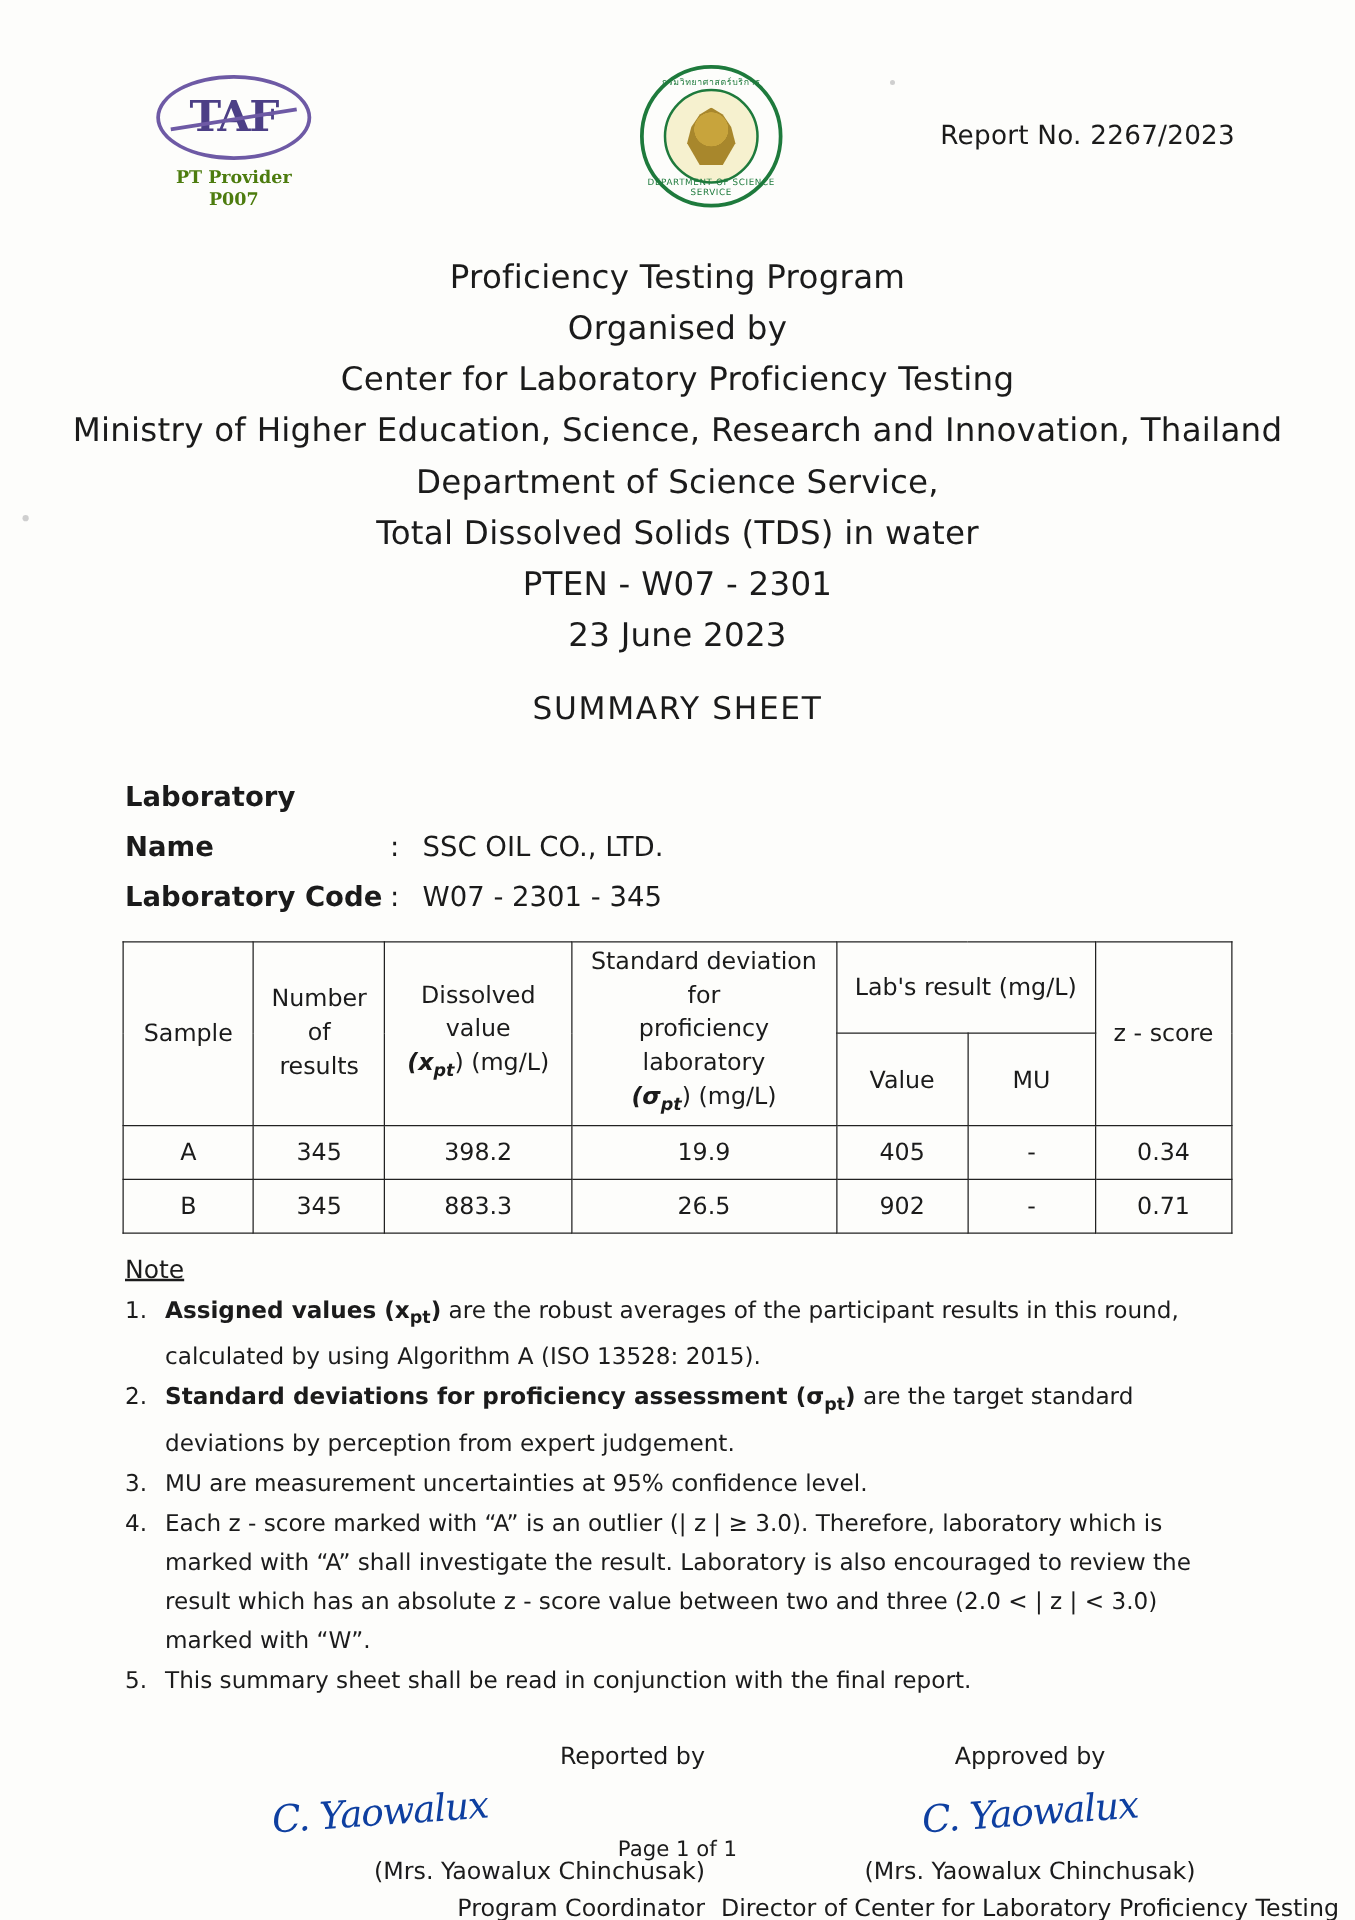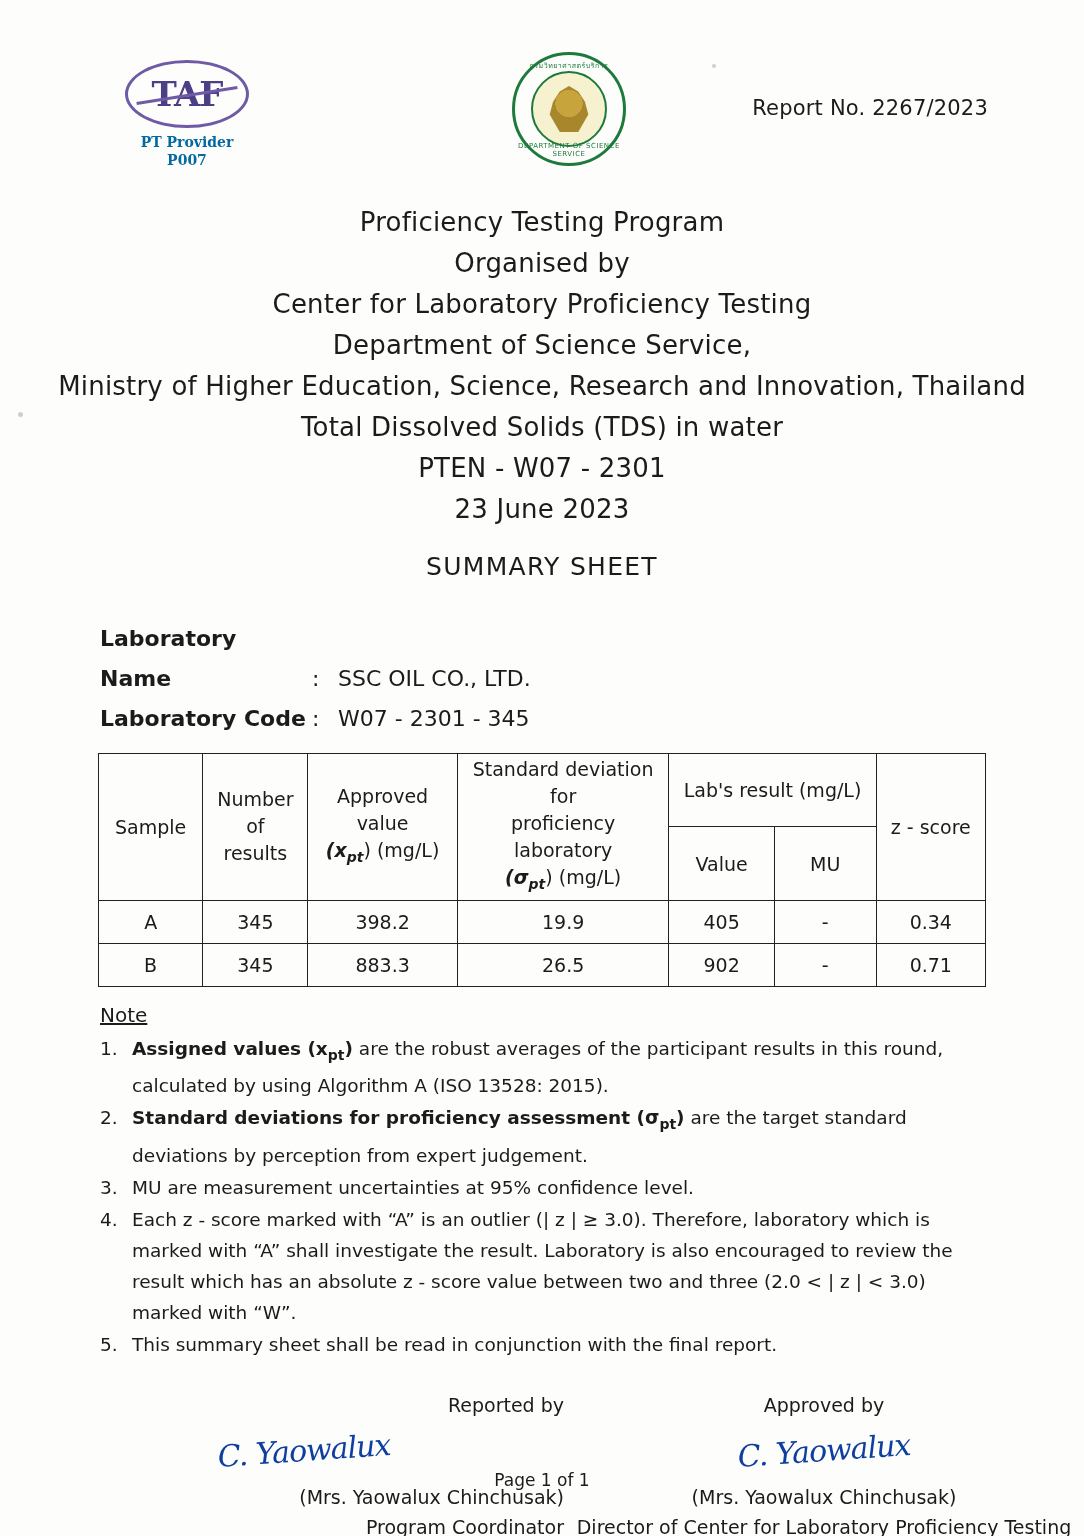--- a/index.html
+++ b/index.html
@@ -63,21 +63,21 @@
     height: 3px;
     background: #6e5aa5;
     transform: rotate(-9deg);
   }
   .taf-sub {
     font-family: "DejaVu Serif", serif;
     font-weight: bold;
     font-size: 14px;
     line-height: 1.25;
     margin-top: 6px;
-    color: #0369a1;
+    color: #4d7c0f;
   }
 
   .seal {
     position: absolute;
     left: 50%;
     transform: translateX(-50%);
     top: 52px;
     width: 108px;
     height: 108px;
     border-radius: 50%;
@@ -257,22 +257,22 @@
       <div class="seal-bottom-text">DEPARTMENT OF SCIENCE SERVICE</div>
     </div>
 
     <div class="report-no">Report No. 2267/2023</div>
   </div>
 
   <div class="titles">
     <div>Proficiency Testing Program</div>
     <div>Organised by</div>
     <div>Center for Laboratory Proficiency Testing</div>
+    <div>Ministry of Higher Education, Science, Research and Innovation, Thailand</div>
     <div>Department of Science Service,</div>
-    <div>Ministry of Higher Education, Science, Research and Innovation, Thailand</div>
     <div>Total Dissolved Solids (TDS) in water</div>
     <div>PTEN - W07 - 2301</div>
     <div>23 June 2023</div>
   </div>
 
   <div class="summary-title">SUMMARY SHEET</div>
 
   <div class="labinfo">
     <div>
       <span class="lbl">Laboratory Name</span><span class="colon">:</span><span>SSC OIL CO., LTD.</span>
@@ -285,21 +285,21 @@
   <table class="result">
     <thead>
       <tr>
         <th rowspan="2" style="width:100px;">Sample</th>
         <th rowspan="2" style="width:100px;" class="th-multi">
           <span>Number</span><br>
           <span>of</span><br>
           <span>results</span>
         </th>
         <th rowspan="2" style="width:150px;" class="th-multi">
-          <span>Approved</span><br>
+          <span>Dissolved</span><br>
           <span>value</span><br>
           <span class="ital-b">(x</span><span class="ital-b sub">pt</span><span>) (mg/L)</span>
         </th>
         <th rowspan="2" style="width:222px;" class="th-multi">
           <span>Standard deviation for</span><br>
           <span>proficiency laboratory</span><br>
           <span class="ital-b">(σ</span><span class="ital-b sub">pt</span><span>) (mg/L)</span>
         </th>
         <th colspan="2" style="height:42px;">Lab's result (mg/L)</th>
         <th rowspan="2" style="width:110px;">z - score</th>

